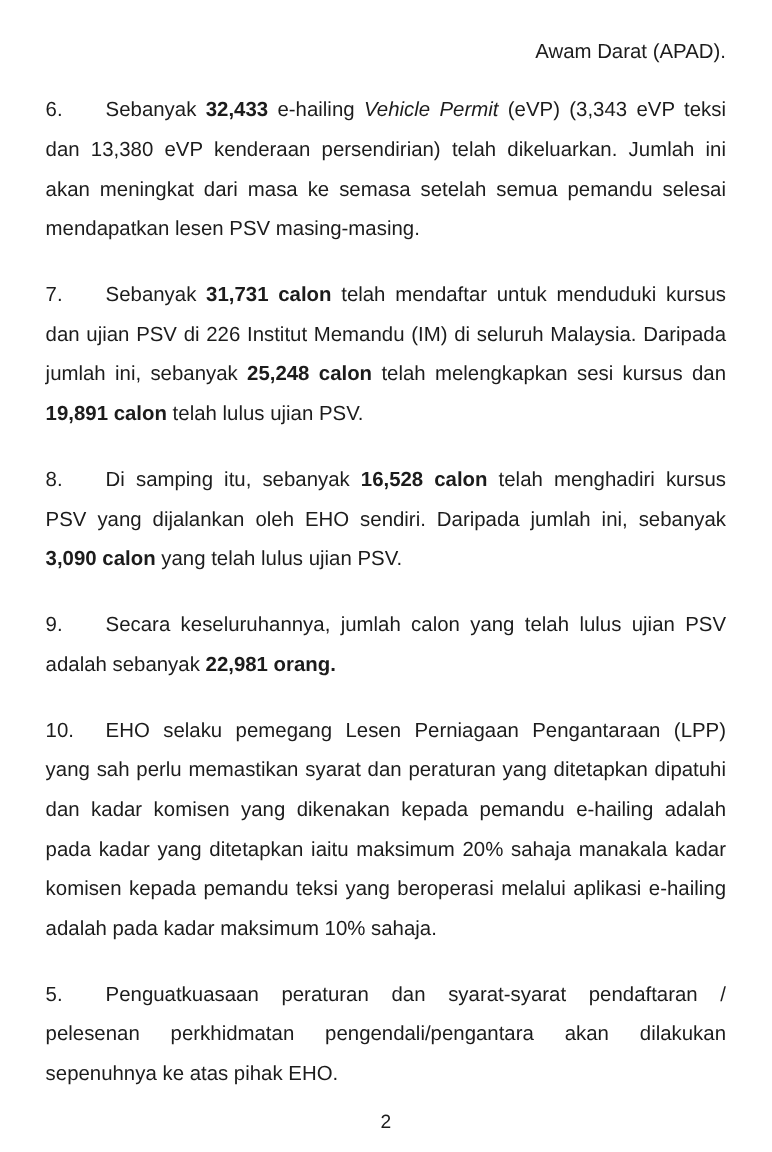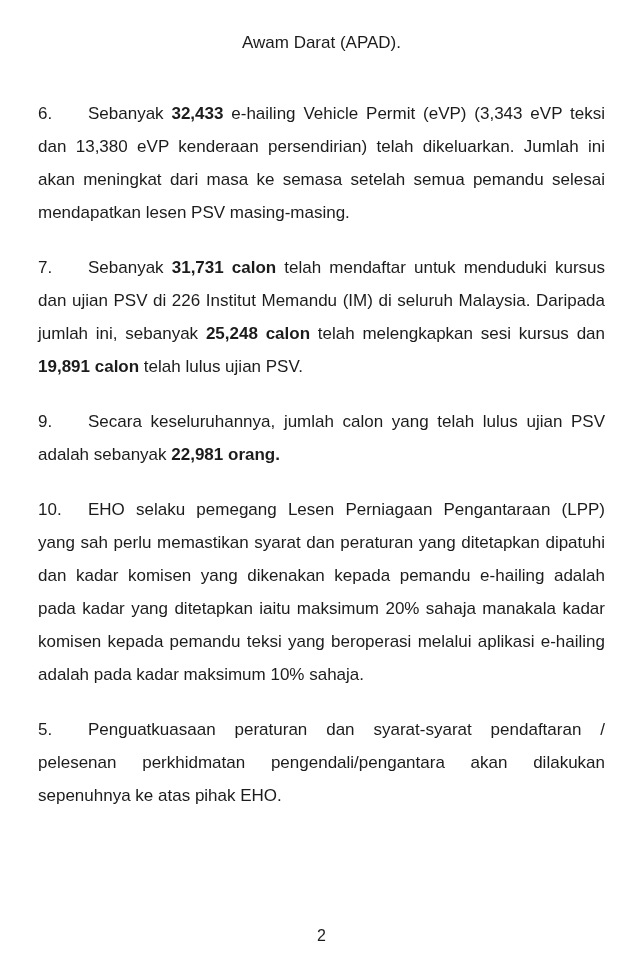--- a/index.html
+++ b/index.html
@@ -23,48 +23,49 @@
     overflow: hidden;
   }
   .para {
     margin: 0 0 22px 0;
     font-size: 17px;
     line-height: 33px;
     text-align: justify;
     text-justify: inter-word;
   }
   .para.fragment {
-    text-align: center;
-    margin-bottom: 38px;
+    text-align: right;
+    margin-bottom: 16px;
   }
   .pnum {
     display: inline-block;
     width: 50px;
   }
   .b { font-weight: bold; }
-  .i { }
+  .i { font-style: italic; }
   .footer {
     position: absolute;
     left: 0;
     bottom: 14px;
     width: 100%;
     text-align: center;
     font-size: 16px;
     line-height: 20px;
   }
 </style>
 </head>
 <body>
 
 <div class="page">
   <div class="content">
     <p class="para fragment"><span>Awam Darat (APAD).</span></p>
     <div id="paragraphs">
         <p class="para numbered"><span class="pnum">6.</span><span>Sebanyak </span><span class="b">32,433</span><span> e-hailing </span><span class="i">Vehicle Permit</span><span> (eVP) (3,343 eVP teksi dan 13,380 eVP kenderaan persendirian) telah dikeluarkan. Jumlah ini akan meningkat dari masa ke semasa setelah semua pemandu selesai mendapatkan lesen PSV masing-masing.</span></p>
         <p class="para numbered"><span class="pnum">7.</span><span>Sebanyak </span><span class="b">31,731 calon</span><span> telah mendaftar untuk menduduki kursus dan ujian PSV di 226 Institut Memandu (IM) di seluruh Malaysia. Daripada jumlah ini, sebanyak </span><span class="b">25,248 calon</span><span> telah melengkapkan sesi kursus dan </span><span class="b">19,891 calon</span><span> telah lulus ujian PSV.</span></p>
+        <p class="para numbered"><span class="pnum">8.</span><span>Di samping itu, sebanyak </span><span class="b">16,528 calon</span><span> telah menghadiri kursus PSV yang dijalankan oleh EHO sendiri. Daripada jumlah ini, sebanyak </span><span class="b">3,090 calon</span><span> yang telah lulus ujian PSV.</span></p>
         <p class="para numbered"><span class="pnum">9.</span><span>Secara keseluruhannya, jumlah calon yang telah lulus ujian PSV adalah sebanyak </span><span class="b">22,981 orang.</span></p>
         <p class="para numbered"><span class="pnum">10.</span><span>EHO selaku pemegang Lesen Perniagaan Pengantaraan (LPP) yang sah perlu memastikan syarat dan peraturan yang ditetapkan dipatuhi dan kadar komisen yang dikenakan kepada pemandu e-hailing adalah pada kadar yang ditetapkan iaitu maksimum 20% sahaja manakala kadar komisen kepada pemandu teksi yang beroperasi melalui aplikasi e-hailing adalah pada kadar maksimum 10% sahaja.</span></p>
         <p class="para numbered"><span class="pnum">5.</span><span>Penguatkuasaan peraturan dan syarat-syarat pendaftaran / pelesenan perkhidmatan pengendali/pengantara akan dilakukan sepenuhnya ke atas pihak EHO.</span></p>
       </div>
   </div>
   <div class="footer">
     <span>2</span>
   </div>
 </div>
 

